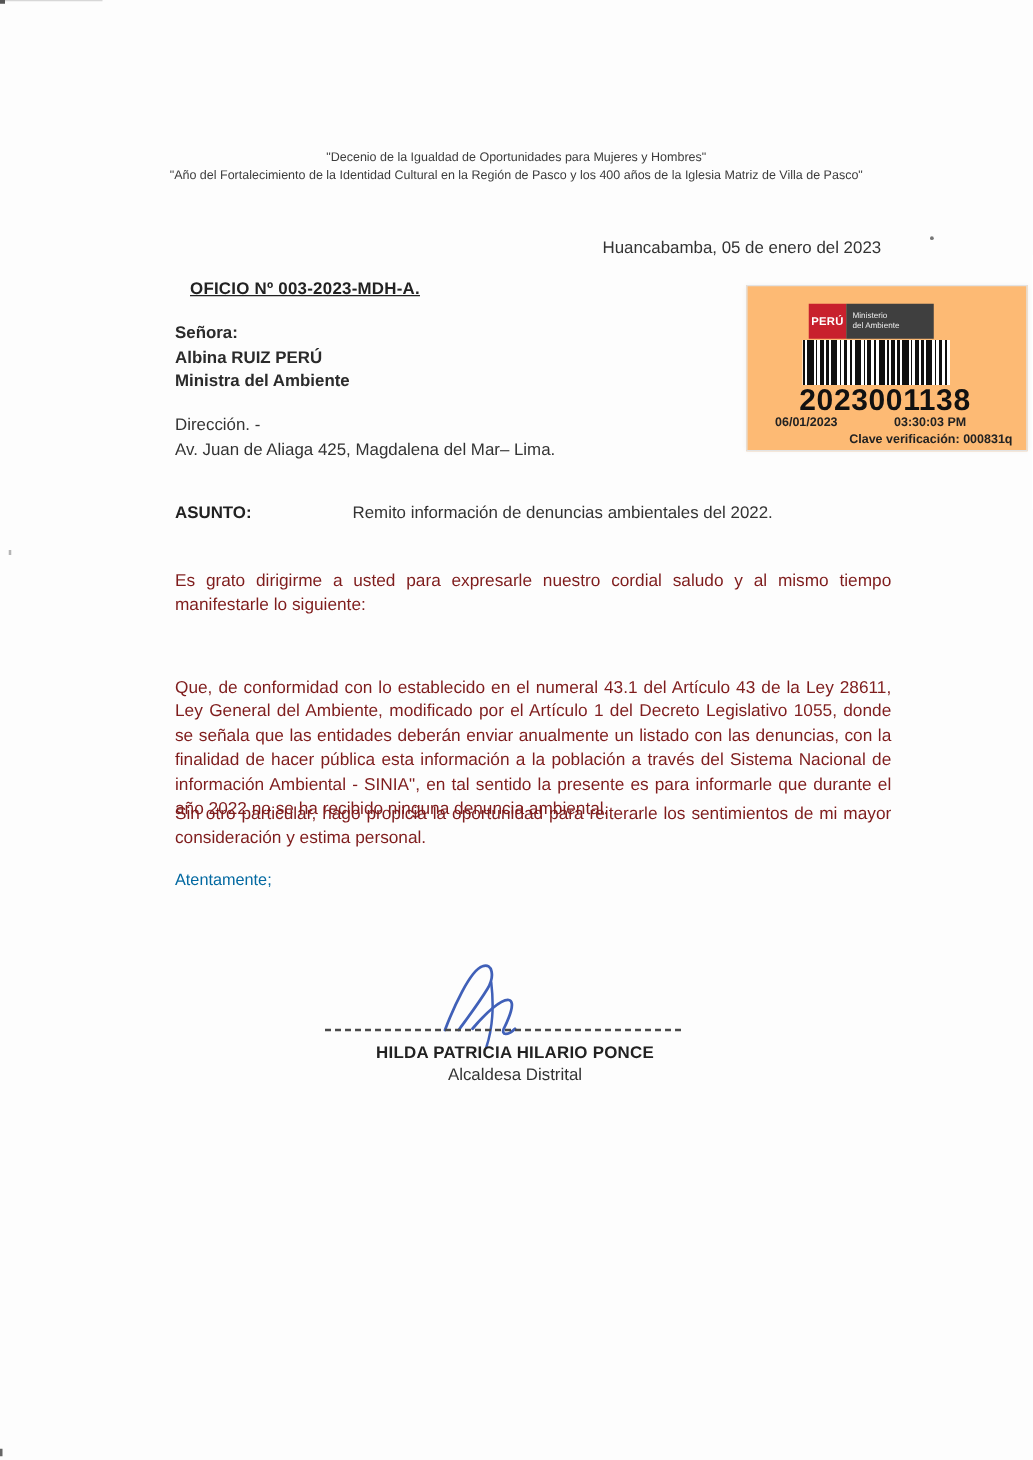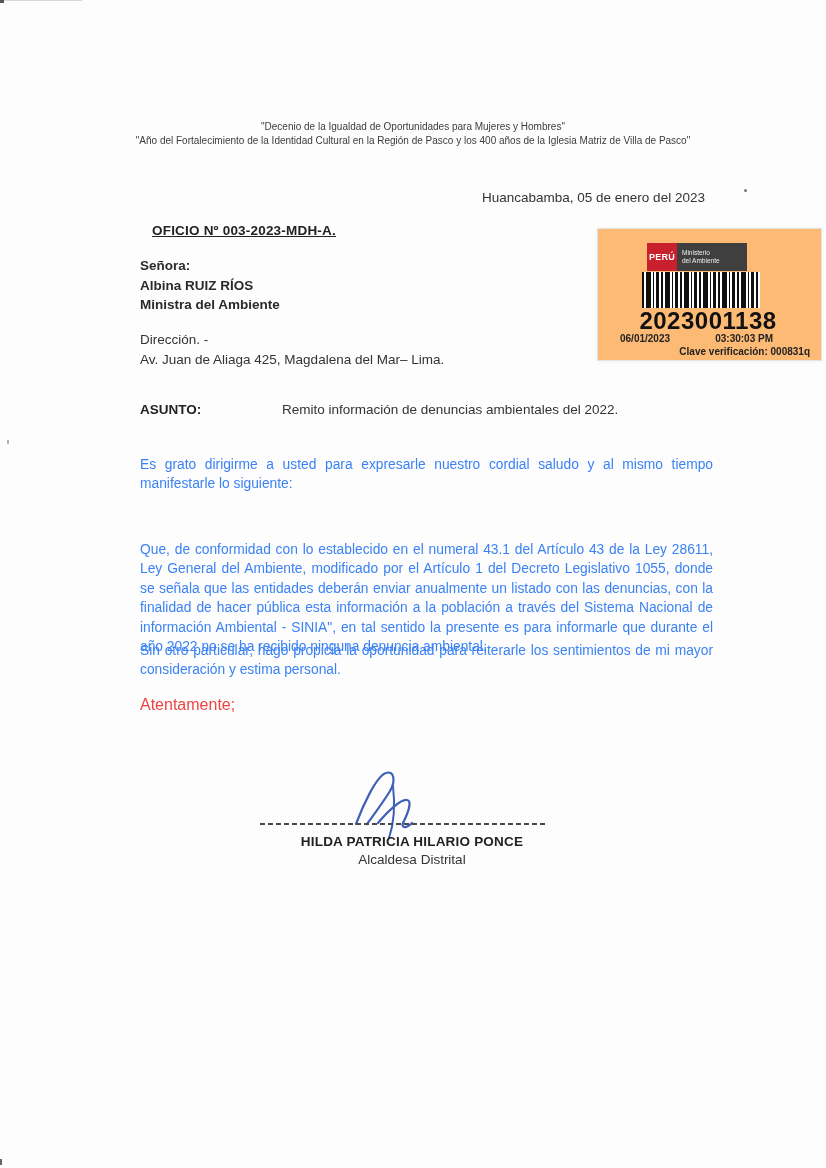--- a/index.html
+++ b/index.html
@@ -35,26 +35,26 @@
   .direccion{
     position:absolute;top:330px;left:140px;
     font-size:13.5px;line-height:20px;color:#333;
   }
   
   .asunto{position:absolute;top:402px;left:140px;font-size:13.5px;color:#333;}
   .asunto .lbl{display:inline-block;width:142px;font-weight:bold;color:#222;}
   
   .para{
     position:absolute;left:140px;width:573px;
-    font-size:13.8px;line-height:19.4px;text-align:justify;color:#3b82f6;
+    font-size:13.8px;line-height:19.4px;text-align:justify;color:#7f1d1d;
   }
   .p1{top:455px;}
   .p2{top:540px;}
   .p3{top:641px;}
-  .closing{position:absolute;top:696px;left:140px;font-size:16px;color:#ef4444;}
+  .closing{position:absolute;top:696px;left:140px;font-size:13px;color:#0369a1;}
   
   .sig-squiggle{position:absolute;left:348px;top:768px;}
   .sig-line{
     position:absolute;left:260px;top:823px;width:288px;height:2px;
     background:repeating-linear-gradient(90deg,#4a4a4a 0 5px,transparent 5px 8px);
   }
   .sig-name{
     position:absolute;top:834px;left:262px;width:300px;text-align:center;
     font-size:13.5px;font-weight:bold;color:#222;letter-spacing:.2px;
   }
@@ -137,21 +137,21 @@
     <div class="stamp-number">2023001138</div>
     <div class="stamp-datetime">
       <span>06/01/2023</span>
       <span>03:30:03 PM</span>
     </div>
     <div class="stamp-clave">Clave verificación: 000831q</div>
   </div>
 
   <div class="addressee">
     <div>Señora:</div>
-    <div>Albina RUIZ RÍOS</div>
+    <div>Albina RUIZ PERÚ</div>
     <div>Ministra del Ambiente</div>
   </div>
 
   <div class="direccion">
     <div>Dirección. -</div>
     <div>Av. Juan de Aliaga 425, Magdalena del Mar– Lima.</div>
   </div>
 
   <div class="asunto">
     <span class="lbl">ASUNTO:</span><span>Remito información de denuncias ambientales del 2022.</span>

